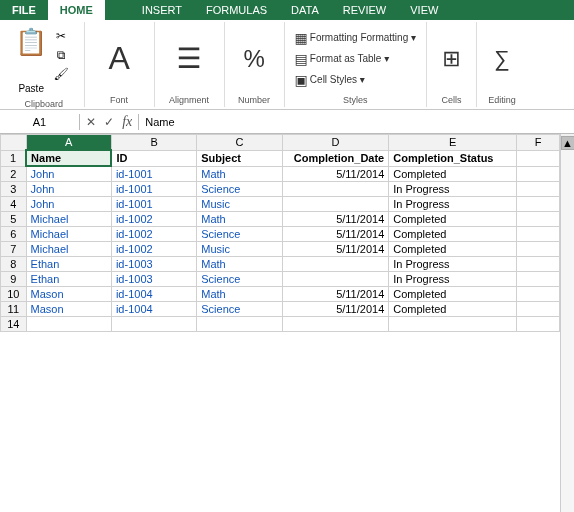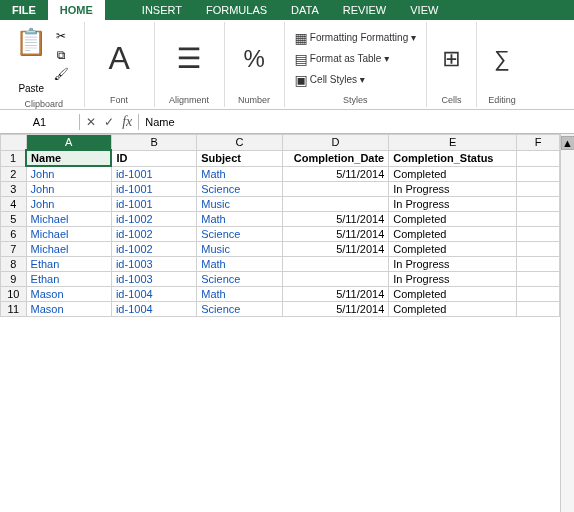--- a/index.html
+++ b/index.html
@@ -263,20 +263,29 @@
           </tr>
           <tr>
             <th class="row-num">11</th>
             <td style="color: rgb(17, 85, 187);">Mason</td>
             <td style="color: rgb(17, 85, 187);">id-1004</td>
             <td style="color: rgb(17, 85, 187);">Science</td>
             <td style="text-align: right;">5/11/2014</td>
             <td>Completed</td>
             <td></td>
           </tr>
+          <tr>
+            <th class="row-num">14</th>
+            <td></td>
+            <td></td>
+            <td></td>
+            <td style="text-align: right;"></td>
+            <td></td>
+            <td></td>
+          </tr>
         </tbody>
     </table>
   </div>
   <div class="scrollbar-area" style="display:flex;flex-direction:column;justify-content:flex-start;padding-top:2px;">
     <div style="width:14px;height:14px;background:#c0c0c0;border:1px solid #aaa;cursor:pointer;">▲</div>
     <div style="flex:1;background:#f5f5f5;"></div>
 
   </div>
 </div>
 

